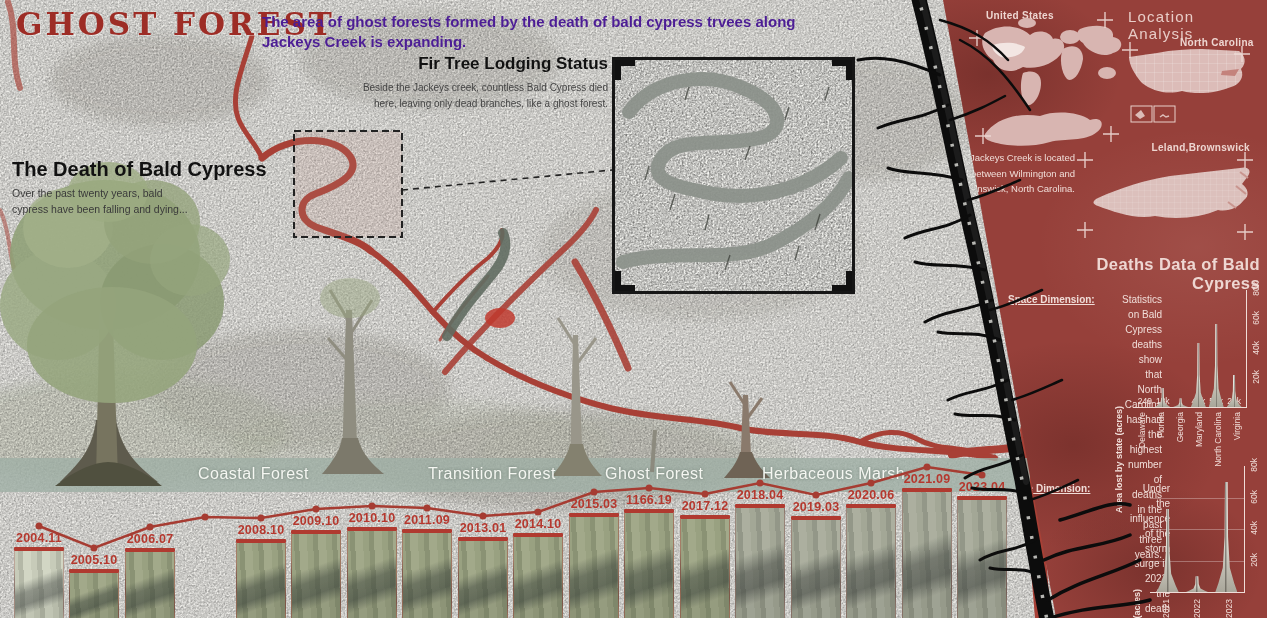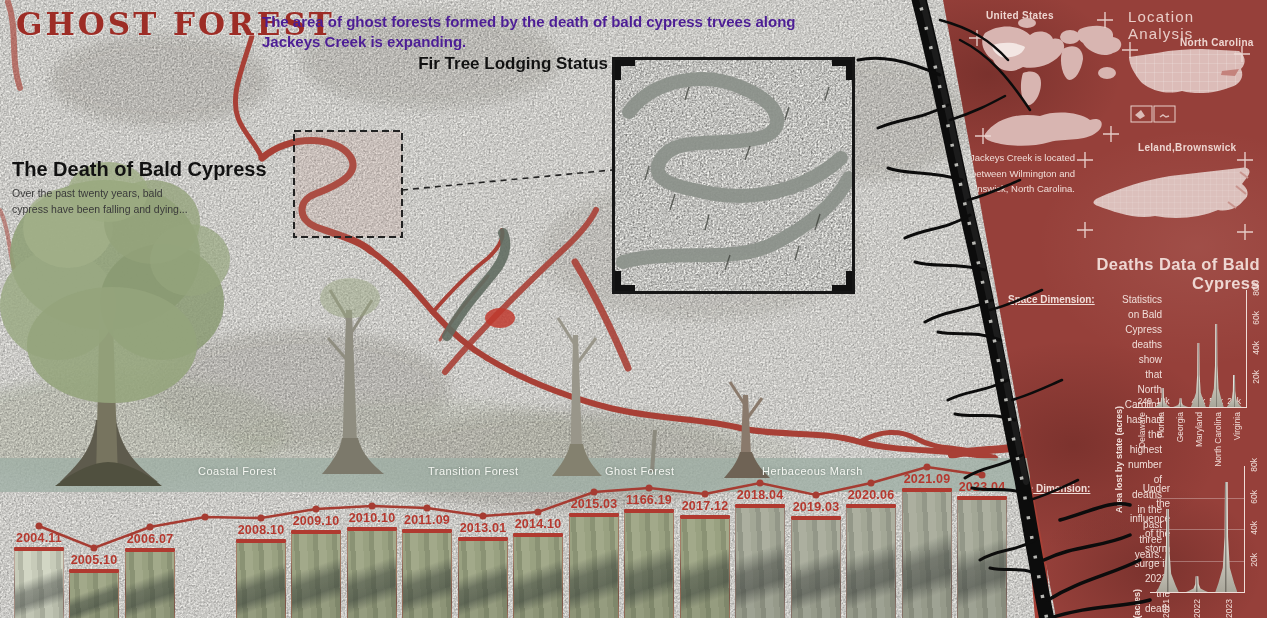--- a/index.html
+++ b/index.html
@@ -19,21 +19,21 @@
   .death-body{left:12px;top:186px;width:180px;font-size:10.5px;color:#3a3a3a;line-height:1.5;z-index:6;}
   .lodging-block{left:352px;top:54px;width:256px;text-align:right;z-index:6;}
   .lodging-head{font-size:17px;font-weight:bold;color:#111;}
   .lodging-body{margin-top:6px;font-size:10px;color:#444;line-height:1.55;}
 
   
   .inset{left:612px;top:57px;width:243px;height:237px;border:3px solid #161616;
     background:#f6f6f3;z-index:5;box-sizing:border-box;}
 
   
-  .zone-label{top:465px;font-size:11px;color:#f5f7f2;letter-spacing:.5px;z-index:3;
+  .zone-label{top:465px;font-size:16px;color:#f5f7f2;letter-spacing:.5px;z-index:3;
     text-shadow:0 0 3px rgba(70,85,75,.6);}
 
   
   .tile{position:absolute;width:50px;display:flex;flex-direction:column;z-index:2;}
   .tile-label{font-size:12.5px;font-weight:bold;color:#b5382e;text-align:center;
     white-space:nowrap;height:16px;line-height:15px;letter-spacing:.2px;}
   .tile-bar{height:4px;background:#b03a30;border-radius:1px;}
   .tile-photo{flex:1;border-left:1px solid rgba(170,60,50,.4);border-right:1px solid rgba(170,60,50,.4);
     background:
       linear-gradient(160deg, rgba(0,0,0,0) 40%, rgba(58,66,58,.5) 54%, rgba(50,58,52,.55) 68%, rgba(0,0,0,.08) 80%),
@@ -167,20 +167,21 @@
     </g>
     <path d="M652,472 L655,430" stroke="#8c8a7e" stroke-width="4"></path>
   </svg>
 
   <div class="abs main-title">GHOST FOREST</div>
   <div class="abs subtitle">The area of ghost forests formed by the death of bald cypress trvees along Jackeys Creek is expanding.</div>
   <div class="abs death-head">The Death of Bald Cypress</div>
   <div class="abs death-body">Over the past twenty years, bald cypress have been falling and dying...</div>
   <div class="abs lodging-block">
     <div class="lodging-head">Fir Tree Lodging Status</div>
+    <div class="lodging-body">Beside the Jackeys creek, countless Bald Cypress died here, leaving only dead branches, like a ghost forest.</div>
   </div>
 
   <div class="abs inset">
     <svg width="237" height="231" viewBox="0 0 237 231">
       <rect width="237" height="231" fill="#f6f6f2"></rect>
       <rect width="237" height="231" fill="#55584f" filter="url(#grain)" opacity=".5"></rect>
       <g stroke="#8b918a" stroke-width="14" fill="none" stroke-linecap="round" opacity=".92">
         <path d="M14,52 C38,20 88,10 128,28 C166,44 172,68 148,77 C110,88 62,74 46,99 C33,121 60,127 100,134 C150,142 198,124 226,98"></path>
         <path d="M8,202 C58,188 118,204 158,184 C198,164 222,140 234,118"></path>
       </g>
@@ -305,21 +306,21 @@
       <circle cx="871" cy="483" r="3.5"></circle>
         <circle cx="927" cy="467" r="3.5"></circle>
         <circle cx="982" cy="475" r="3.5"></circle>
     </g>
   </svg>
 
   <div class="abs panel">
     <div class="loc-head">Location Analysis</div>
     <span class="map-label" style="left:106px;top:10px">United States</span>
     <span class="map-label" style="left:300px;top:37px;width:68px;text-align:right">North Carolina</span>
-    <span class="map-label" style="left:258px;top:142px;width:112px;">Leland,Brownswick</span>
+    <span class="map-label" style="left:258px;top:142px;width:112px;text-align:right">Leland,Brownswick</span>
     <div class="note">The Jackeys Creek is located between Wilmington and Brunswick, North Carolina.</div>
     <div class="deaths-head">Deaths Data of Bald Cypress</div>
 
     <div class="dim-block space-text">
       <span class="dim-head">Space Dimension:</span>
       <span>Statistics on Bald Cypress deaths show that North Carolina has had the highest number of deaths in the past three years.</span>
     </div>
     <div class="dim-block time-text">
       <span class="dim-head">Time Dimension:</span>
       <span>Under the influence of the storm surge in 2023, the death rate of Bald Cypress reached the peak in recent years.</span>

